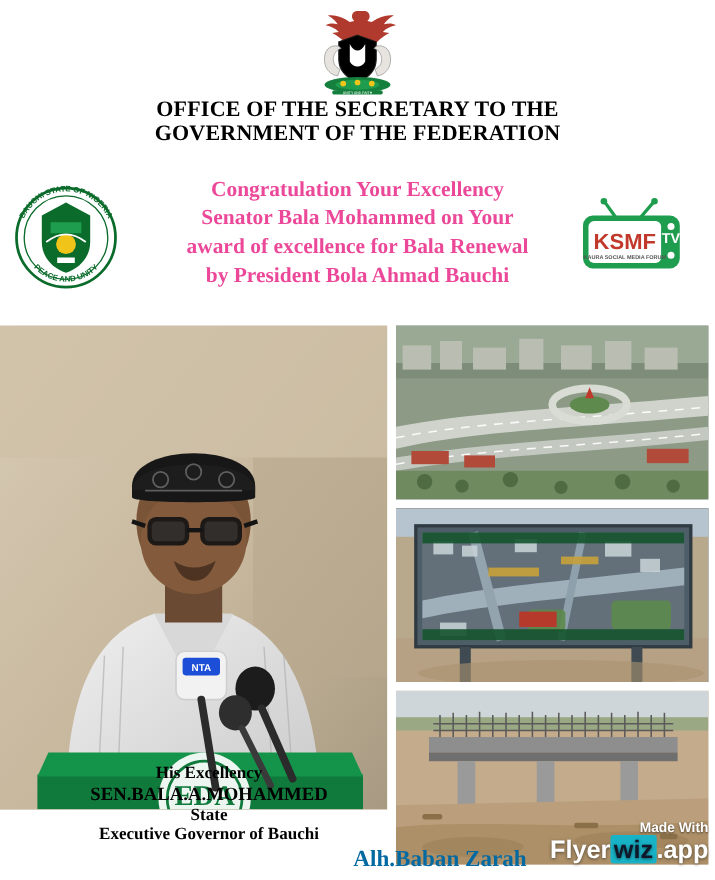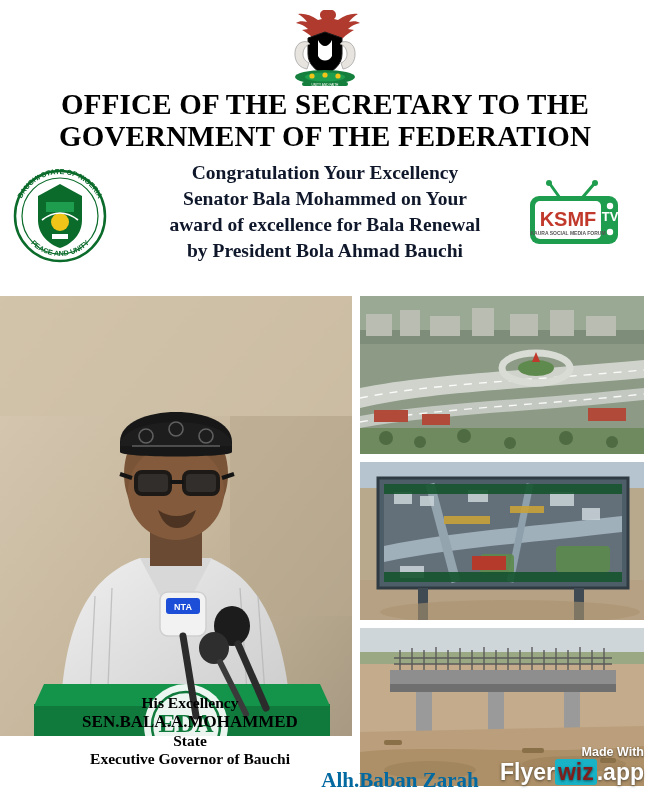--- a/index.html
+++ b/index.html
@@ -34,21 +34,21 @@
 
   
   .title-block {
     position: absolute;
     top: 88px;
     left: 0;
     width: 650px;
     text-align: center;
     font-family: "Liberation Serif", serif;
     font-weight: bold;
-    font-size: 29px;
+    font-size: 20px;
     line-height: 1.12;
     color: #000000;
     letter-spacing: 0.2px;
   }
 
   
   .bauchi-logo {
     position: absolute;
     left: 6px;
     top: 158px;
@@ -75,21 +75,21 @@
   .congrats {
     position: absolute;
     top: 160px;
     left: 120px;
     width: 410px;
     text-align: center;
     font-family: "Liberation Serif", serif;
     font-weight: bold;
     font-size: 19.5px;
     line-height: 1.33;
-    color: #0f172a;
+    color: #ec4899;
   }
 
   
   .gov-photo {
     position: absolute;
     left: 0;
     top: 296px;
     width: 352px;
     height: 440px;
     overflow: hidden;
@@ -160,21 +160,21 @@
   .watermark .brand {
     font-family: "Liberation Sans", sans-serif;
     font-size: 23px;
     font-weight: bold;
     color: #ffffff;
     line-height: 1;
     text-shadow: 0 1px 3px rgba(0,0,0,.55);
   }
   .watermark .brand .wiz {
     background: #18b3c7;
-    color: #7f1d1d;
+    color: #0f172a;
     padding: 0 3px;
     border-radius: 3px;
   }
 </style>
 </head>
 <body>
 
 <div class="flyer">
 
   <div class="crest">

